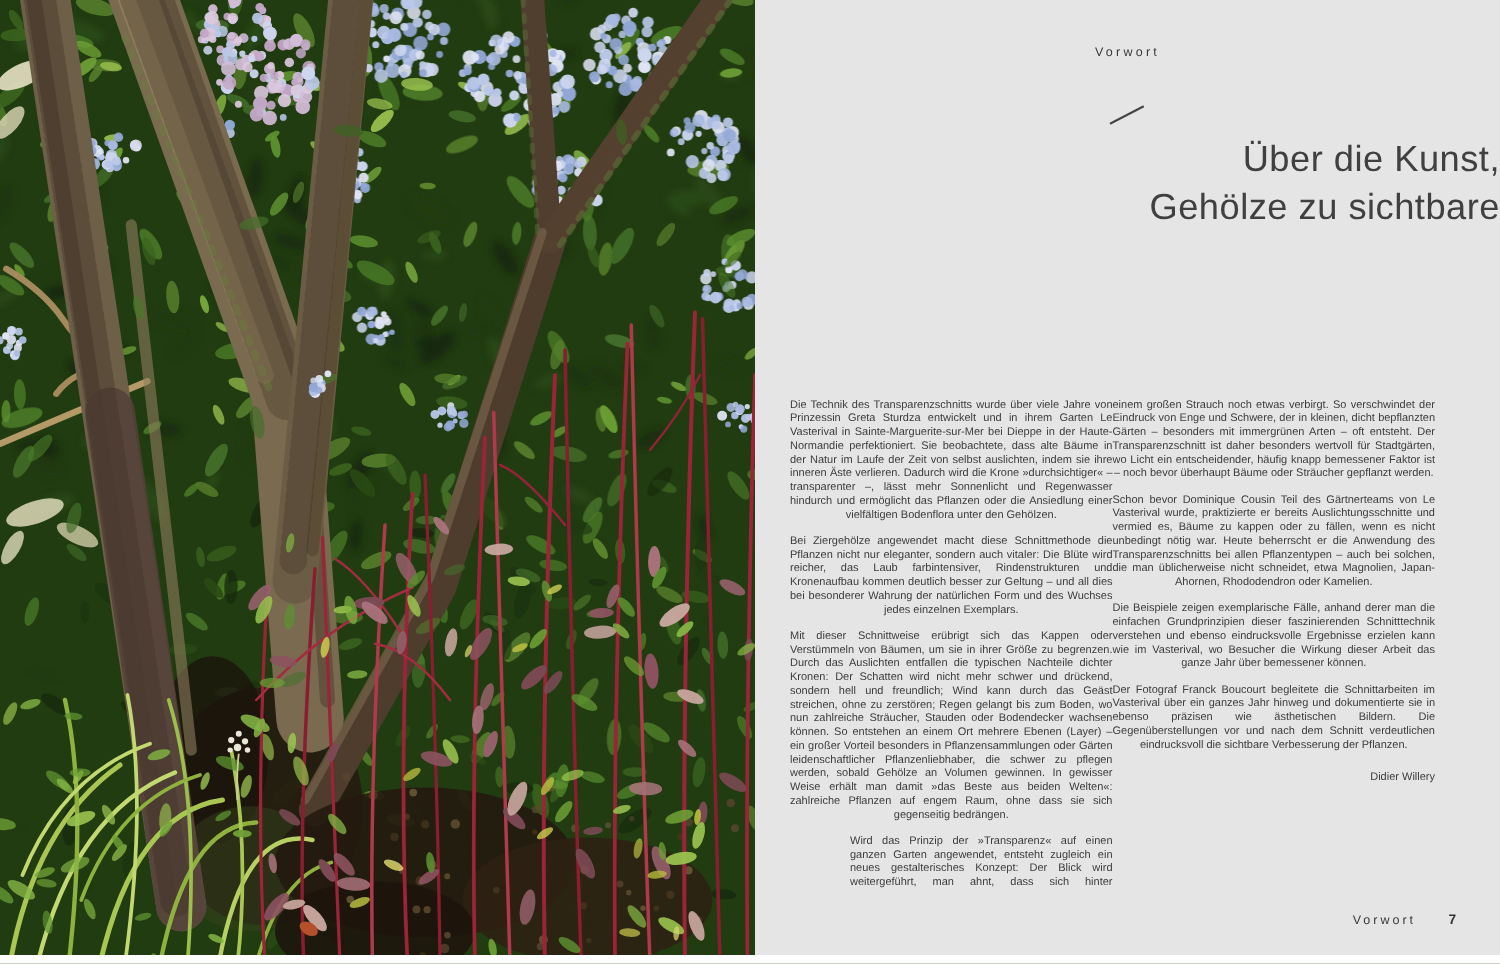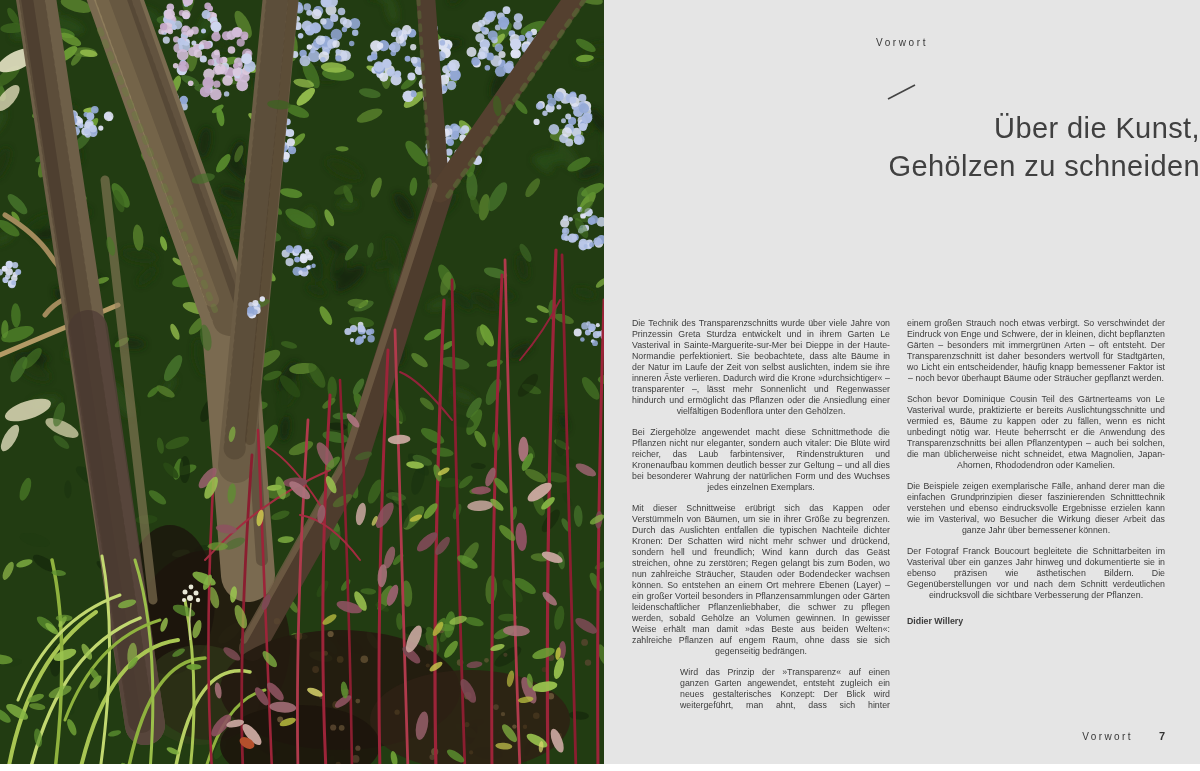--- a/index.html
+++ b/index.html
@@ -5,26 +5,26 @@
   html,body{margin:0;padding:0;background:#ffffff;}
   .spread{position:relative;width:1200px;height:764px;background:#e5e5e5;overflow:hidden;
           font-family:"Liberation Sans",sans-serif;color:#3c3c3c;}
   .photo{position:absolute;left:0;top:0;width:604px;height:771px;display:block;}
   .rightpage{position:absolute;left:604px;top:0;width:596px;height:771px;}
   .kicker{position:absolute;left:0;top:37px;width:596px;text-align:center;
           font-size:10px;letter-spacing:2.6px;color:#383838;}
   .slashmark{position:absolute;left:281px;top:82px;width:34px;height:20px;}
   .title{position:absolute;left:0;top:109px;width:596px;text-align:right;
          font-size:29px;line-height:38px;font-weight:400;letter-spacing:0.4px;color:#404040;}
-  .bodycols{position:absolute;left:28px;top:318px;width:533px;display:flex;gap:17px;
+  .bodycols{position:absolute;left:28px;top:318px;width:533px;display:flex;
             font-size:8.8px;line-height:11px;color:#3c3c3c;}
   .col{width:258px;}
   .col p{margin:0 0 10px;text-align:justify;text-align-last:center;hyphens:auto;-webkit-hyphens:auto;}
   .col p.cont{text-align-last:justify;margin-left:48px;}
-  .signature{text-align:left;margin-top:15px;font-weight:bold;}
+  .signature{text-align:right;margin-top:15px;}
   .folio{position:absolute;right:35px;bottom:29px;display:flex;align-items:baseline;gap:26px;}
   .folio .flabel{font-size:10px;letter-spacing:2.4px;color:#383838;}
   .folio .fnum{font-size:11px;font-weight:bold;color:#333;}
 </style>
 </head>
 <body>
 
 <div class="spread">
 
   <svg class="photo" viewBox="0 0 604 771" xmlns="http://www.w3.org/2000/svg">
@@ -1385,21 +1385,21 @@
 
   <div class="rightpage">
     <div class="kicker">Vorwort</div>
 
     <svg class="slashmark" viewBox="0 0 34 20" xmlns="http://www.w3.org/2000/svg">
       <line x1="3" y1="17" x2="30" y2="3" stroke="#444444" stroke-width="1.6"></line>
     </svg>
 
     <div class="title">
       <div>Über die Kunst,</div>
-      <div>Gehölzen zu schneiden</div>
+      <div>Gehölze zu sichtbare</div>
     </div>
 
     <div class="bodycols">
       <div class="col">
         <p>Die Technik des Transparenzschnitts wurde über viele Jahre von Prinzessin Greta Sturdza entwickelt und in ihrem Garten Le Vasterival in Sainte-Marguerite-sur-Mer bei Dieppe in der Haute-Normandie perfektioniert. Sie beobachtete, dass alte Bäume in der Natur im Laufe der Zeit von selbst auslichten, indem sie ihre inneren Äste verlieren. Dadurch wird die Krone »durchsichtiger« – transparenter –, lässt mehr Sonnenlicht und Regenwasser hindurch und ermöglicht das Pflanzen oder die Ansiedlung einer vielfältigen Bodenflora unter den Gehölzen.</p>
         <p>Bei Ziergehölze angewendet macht diese Schnittmethode die Pflanzen nicht nur eleganter, sondern auch vitaler: Die Blüte wird reicher, das Laub farbintensiver, Rindenstrukturen und Kronenaufbau kommen deutlich besser zur Geltung – und all dies bei besonderer Wahrung der natürlichen Form und des Wuchses jedes einzelnen Exemplars.</p>
         <p>Mit dieser Schnittweise erübrigt sich das Kappen oder Verstümmeln von Bäumen, um sie in ihrer Größe zu begrenzen. Durch das Auslichten entfallen die typischen Nachteile dichter Kronen: Der Schatten wird nicht mehr schwer und drückend, sondern hell und freundlich; Wind kann durch das Geäst streichen, ohne zu zerstören; Regen gelangt bis zum Boden, wo nun zahlreiche Sträucher, Stauden oder Bodendecker wachsen können. So entstehen an einem Ort mehrere Ebenen (Layer) – ein großer Vorteil besonders in Pflanzensammlungen oder Gärten leidenschaftlicher Pflanzenliebhaber, die schwer zu pflegen werden, sobald Gehölze an Volumen gewinnen. In gewisser Weise erhält man damit »das Beste aus beiden Welten«: zahlreiche Pflanzen auf engem Raum, ohne dass sie sich gegenseitig bedrängen.</p>
         <p class="cont">Wird das Prinzip der »Transparenz« auf einen ganzen Garten angewendet, entsteht zugleich ein neues gestalterisches Konzept: Der Blick wird weitergeführt, man ahnt, dass sich hinter</p>
       </div>
       <div class="col">

